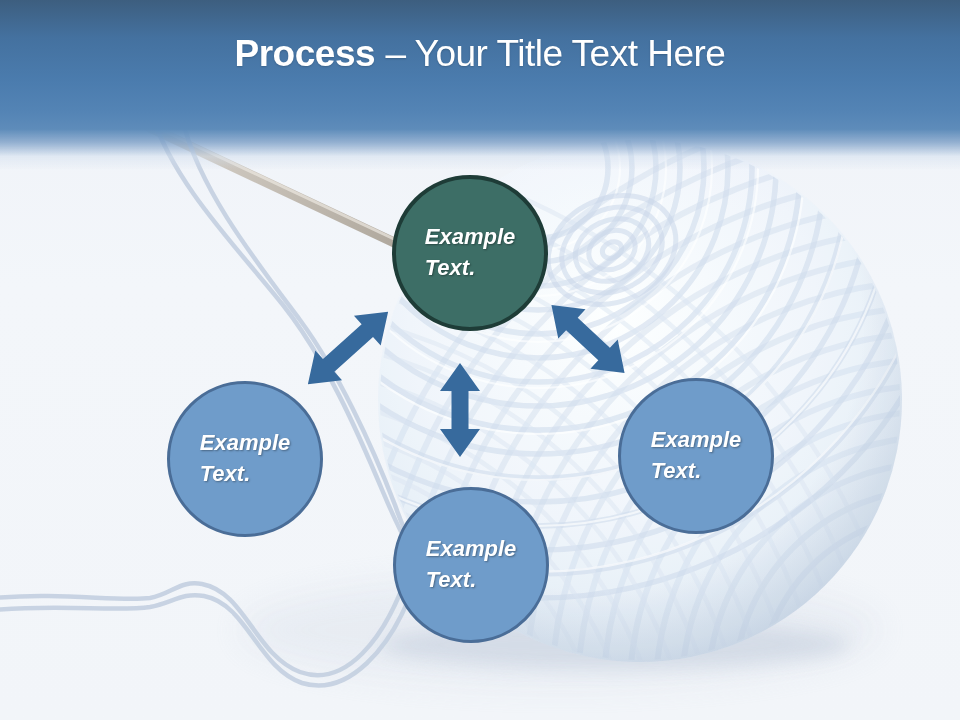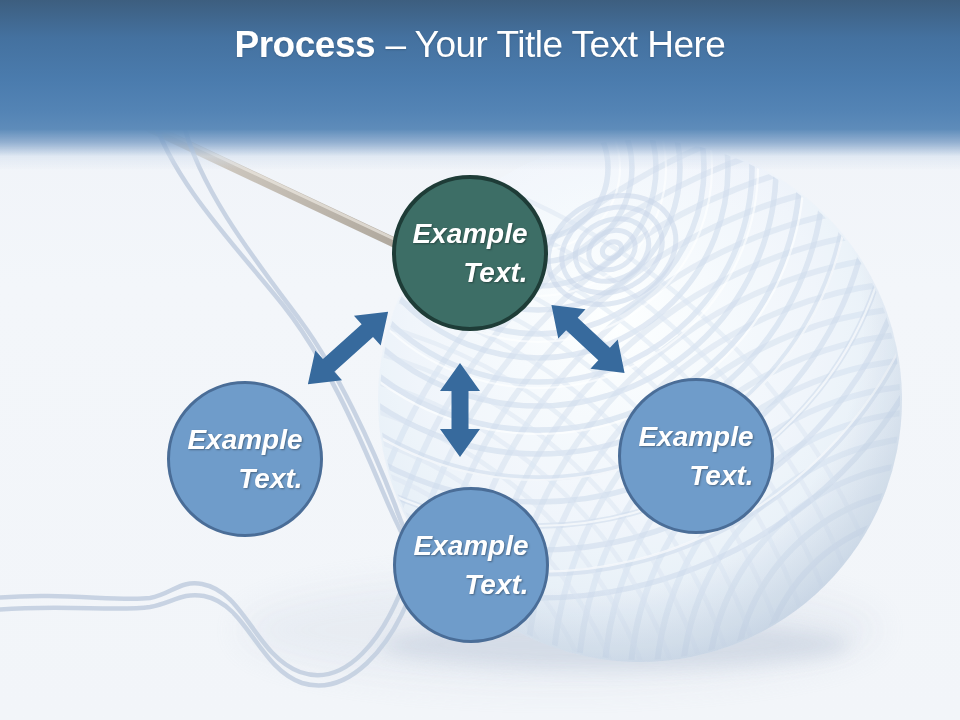--- a/index.html
+++ b/index.html
@@ -7,32 +7,32 @@
   .slide{position:relative;width:960px;height:720px;overflow:hidden;
          background:linear-gradient(180deg,#eef2f8 0%,#f3f6fa 40%,#f2f5f9 100%);}
   
   .bg-art{position:absolute;inset:0;z-index:0;}
   
   .header-band{position:absolute;left:0;top:0;width:960px;height:170px;z-index:2;
     background:linear-gradient(180deg,
       #3d5e7f 0%,#44719f 22%,#4b7cae 48%,#5484b5 66%,#5e8cba 76%,
       rgba(126,160,199,.80) 84%,rgba(205,219,236,.45) 92%,rgba(243,246,250,0) 100%);}
   .slide-title{position:absolute;left:0;top:0;width:960px;z-index:3;
-    padding-top:24px;text-align:center;color:#fff;font-size:37px;letter-spacing:-0.5px;
+    padding-top:33px;text-align:center;color:#fff;font-size:37px;letter-spacing:-0.5px;
     text-shadow:0 1px 2px rgba(0,0,0,.18);white-space:nowrap;}
   .slide-title .t-bold{font-weight:bold;}
   .slide-title .t-rest{font-weight:400;margin-left:.28em;}
   
   .arrow-layer{position:absolute;inset:0;z-index:4;}
   .node{position:absolute;border-radius:50%;display:flex;align-items:center;justify-content:center;
         z-index:5;box-sizing:border-box;}
   .node-teal{width:156px;height:156px;background:#3d6e66;border:4px solid #1e3c37;}
   .node-blue{width:156px;height:156px;background:#6f9cca;border:3px solid #4a6d97;}
-  .node-label{color:#fff;font-weight:bold;font-style:italic;font-size:28px;line-height:1.4;
-              text-align:right;text-shadow:1px 1px 2px rgba(0,0,0,.35);}
+  .node-label{color:#fff;font-weight:bold;font-style:italic;font-size:22px;line-height:1.4;
+              text-align:left;text-shadow:1px 1px 2px rgba(0,0,0,.35);}
   .node-label span{display:block;}
 </style>
 </head>
 <body>
 
 <div class="slide">
 
   <svg class="bg-art" viewBox="0 0 960 720">
     <defs>
       <radialGradient id="ballGrad" cx="0.45" cy="0.35" r="0.78">

